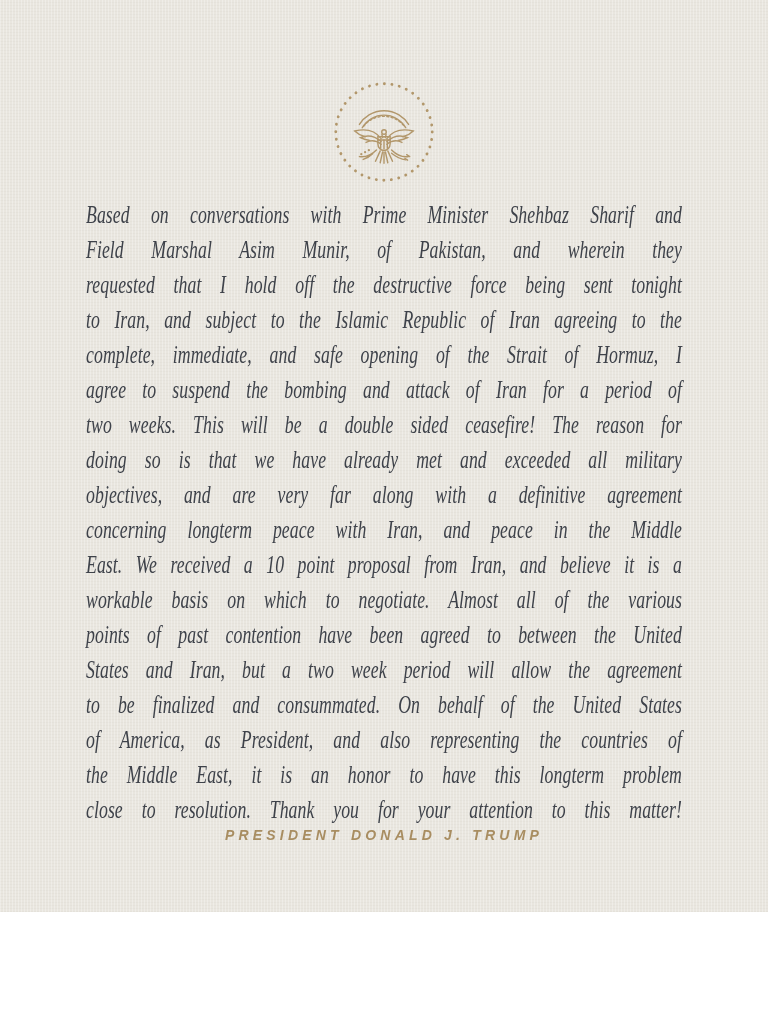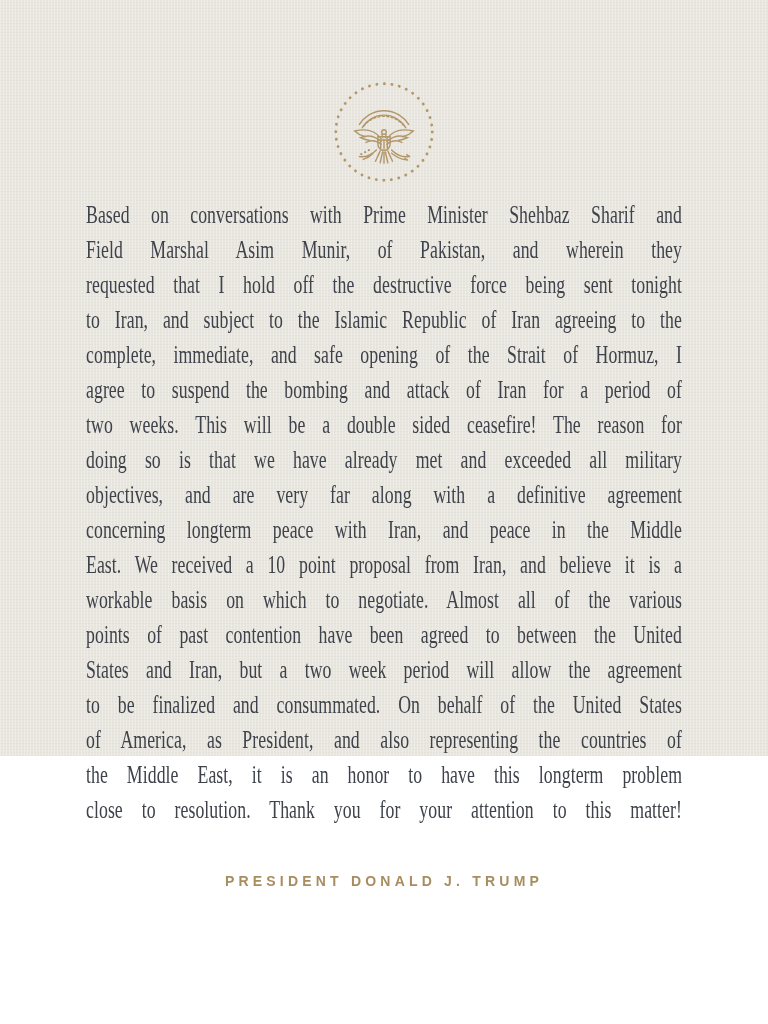--- a/index.html
+++ b/index.html
@@ -3,25 +3,26 @@
 <meta charset="utf-8">
 <style>
   html, body { margin: 0; padding: 0; }
   body {
     width: 768px; height: 1024px;
     font-family: "Liberation Serif", "DejaVu Serif", serif;
     overflow: hidden;
   }
   .page {
     position: relative;
-    width: 768px; height: 756px;
+    width: 768px; height: 912px;
     background-color: #e9e6df;
     background-image:
       repeating-linear-gradient(90deg, rgba(255,255,255,0.28) 0 1px, rgba(0,0,0,0) 1px 3px),
       repeating-linear-gradient(0deg, rgba(122,116,100,0.04) 0 1px, rgba(0,0,0,0) 1px 3px);
+    font-style: italic;
   }
   .seal-wrap {
     width: 104px; height: 104px;
     margin: 0 auto;
     padding-top: 80px;
   }
   .seal-wrap svg { display: block; width: 104px; height: 104px; }
   .statement-outer {
     width: 596px;
     margin: 13px 0 0 86px;
@@ -35,21 +36,20 @@
     font-size: 25px;
     line-height: 35px;
     height: 35px;
     color: #3e424a;
     text-align: justify;
     text-align-last: justify;
     white-space: normal;
     letter-spacing: 0.1px;
   }
   .signature {
-    margin-top: 46px;
     text-align: center;
     font-family: "Liberation Sans", "DejaVu Sans", sans-serif;
     font-size: 14px;
     font-weight: bold;
     letter-spacing: 4.2px;
     color: #a88d61;
   }
 </style>
 </head>
 <body>

